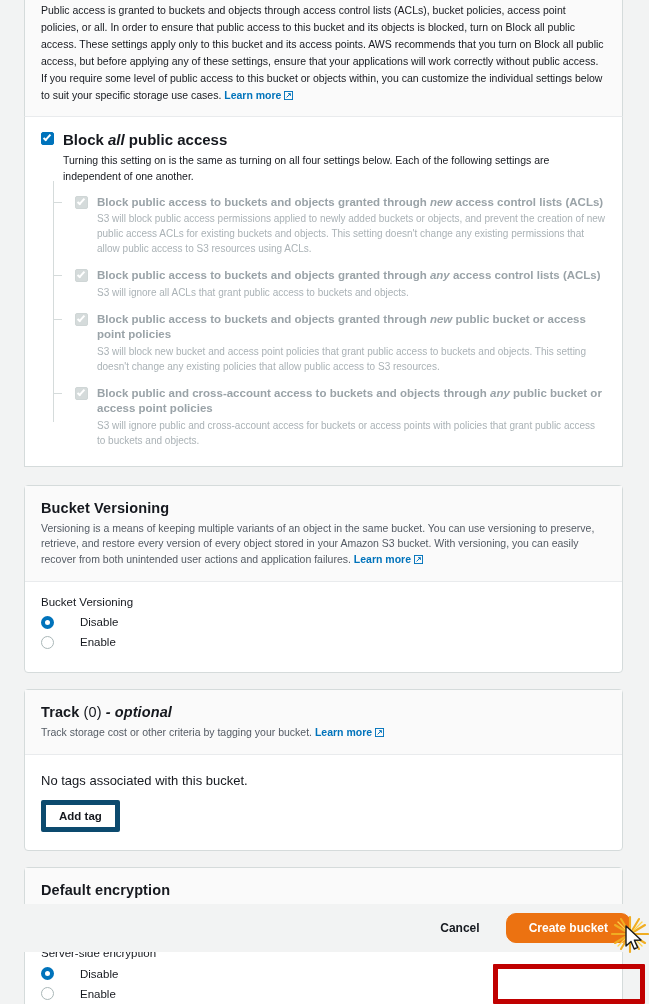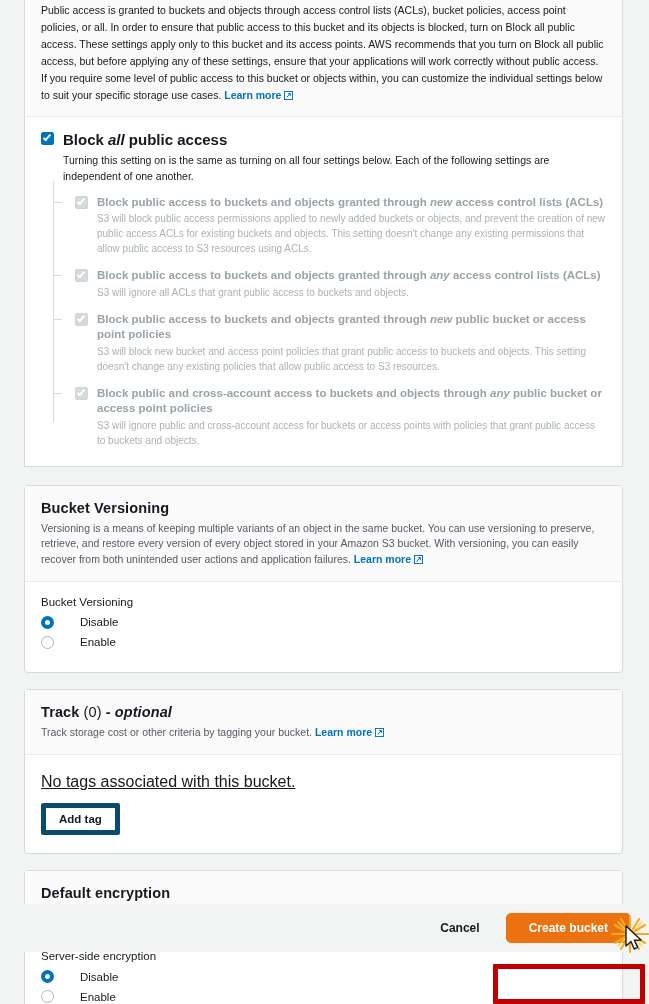--- a/index.html
+++ b/index.html
@@ -129,37 +129,37 @@
   .radio.unsel { border: 1px solid #aab7b8; }
   .radio-text { font-size: 11.5px; color: #16191f; margin-left: 26px; }
 
   
   .btn-secondary {
     display: inline-block;
     font-size: 11.5px; font-weight: bold; color: #16191f;
     background: #ffffff; border: 5px solid #0c4a6e; border-radius: 2px;
     padding: 5px 13px; cursor: pointer;
   }
-  .empty-text { font-size: 16px; color: #16191f; margin: 0 0 12px 0; text-decoration: underline; }
+  .empty-text { font-size: 13px; color: #16191f; margin: 0 0 12px 0; }
 
   
   .footer {
     position: absolute; left: 0; right: 0; bottom: 0; height: 48px;
     background: #f2f3f3;
     display: flex; align-items: center; justify-content: flex-end;
     padding-right: 18px;
   }
   .btn-cancel {
     font-size: 12px; font-weight: bold; color: #16191f;
     background: transparent; border: none; cursor: pointer;
     margin-right: 18px; padding: 6px 8px;
   }
   .btn-create {
     font-size: 12px; font-weight: bold; color: #ffffff;
-    background: #ec7211; border: 1px solid #ec7211; border-radius: 5px;
+    background: #ec7211; border: 1px solid #ec7211; border-radius: 10px;
     padding: 7px 22px; cursor: pointer;
   }
 
   
   .redbox {
     position: absolute; left: 493px; top: 964px; width: 152px; height: 40px;
     border: 5px solid #c00000; border-radius: 1px;
     pointer-events: none;
   }
   .burst { position: absolute; left: 610px; top: 914px; width: 40px; height: 40px; pointer-events: none; }

